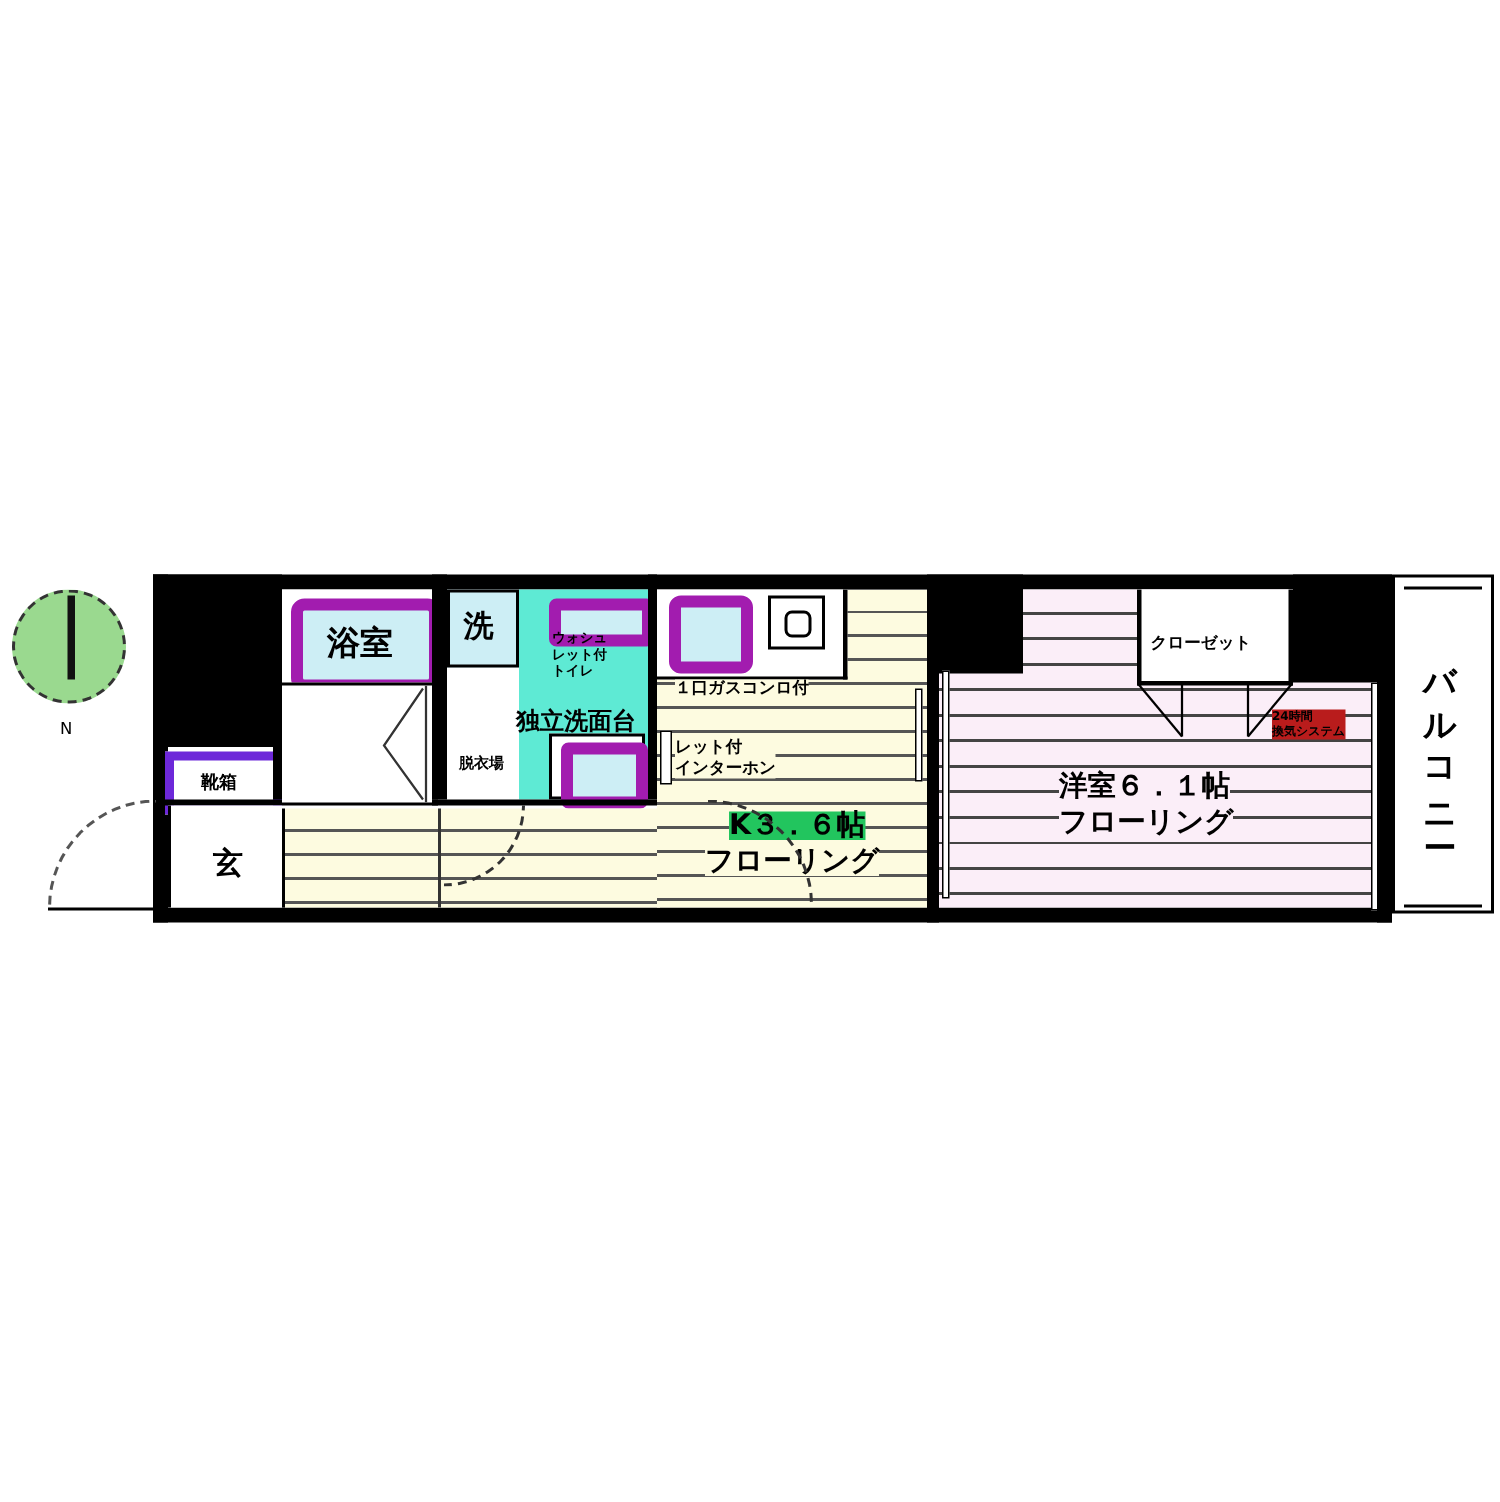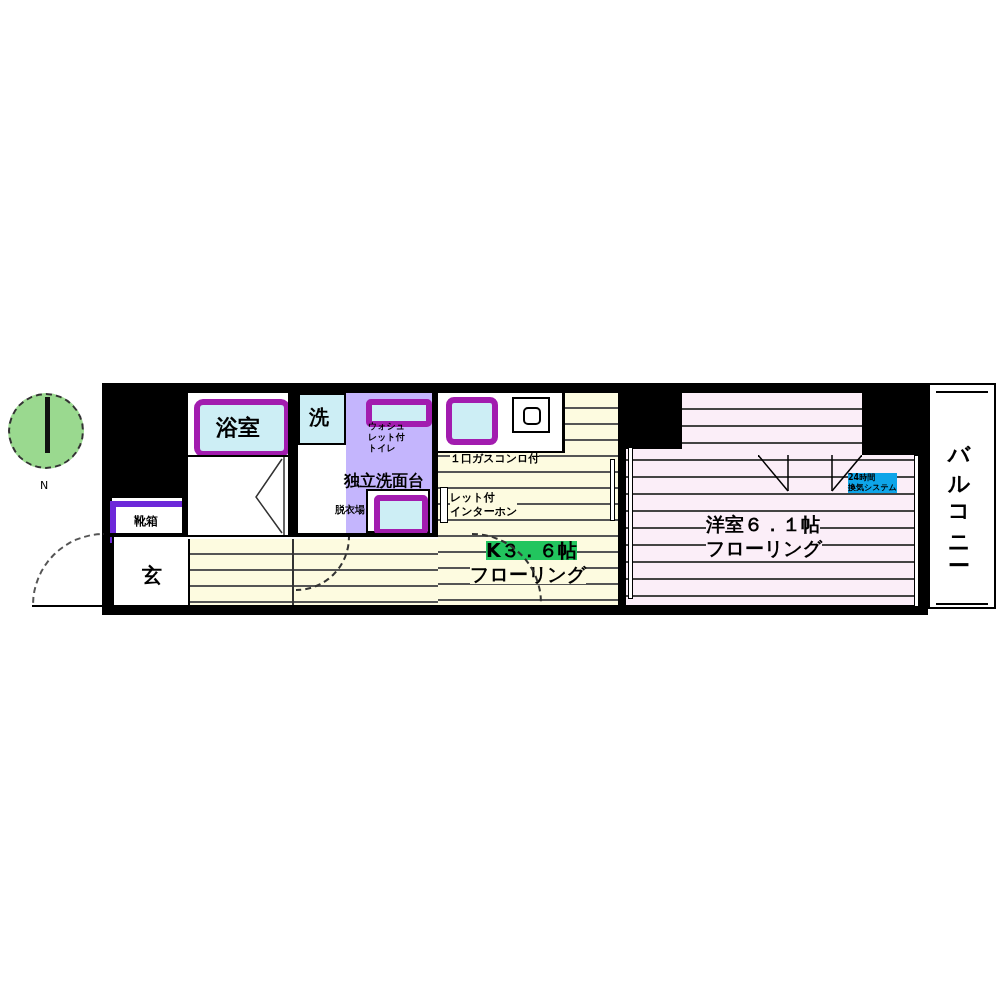--- a/index.html
+++ b/index.html
@@ -2,21 +2,21 @@
 <html><head>
 <meta charset="utf-8">
 <style>
   html,body{margin:0;padding:0;background:#fff;}
   body{width:1000px;height:1001px;position:relative;overflow:hidden;font-family:"DejaVu Sans",sans-serif;color:#000;}
   .abs{position:absolute;}
   .wall{position:absolute;background:#000;}
   .txt{position:absolute;font-weight:bold;white-space:nowrap;line-height:1;}
   .floor-y{background:repeating-linear-gradient(to bottom,#fdfbe0 0px,#fdfbe0 14px,#555 14px,#555 16px);}
   .floor-p{background:repeating-linear-gradient(to bottom,#fbeef8 0px,#fbeef8 15px,#444 15px,#444 17px);}
-  .fixture{position:absolute;background:#cdeef5;border:6px solid #a21caf;border-radius:9px;}
+  .fixture{position:absolute;background:#cdeef5;border:8px solid #a21caf;border-radius:9px;}
   .vert{writing-mode:vertical-rl;text-orientation:upright;letter-spacing:6px;}
   .compass{position:absolute;left:8px;top:393px;width:76px;height:76px;border-radius:50%;background:#9ad98f;border:2px dashed #333;box-sizing:border-box;}
   .needle{position:absolute;left:35px;top:2px;width:5px;height:56px;background:#111;}
 </style>
 </head>
 <body>
 
 <div class="compass">
   <div class="needle"></div>
 </div>
@@ -53,29 +53,29 @@
       <polyline points="36,2 10,40 36,76" fill="none" stroke="#333" stroke-width="1.5"></polyline>
       <line x1="38" y1="0" x2="38" y2="78" stroke="#333" stroke-width="1.5"></line>
     </svg>
   </div>
   <div class="wall" style="left:186px;top:0;width:10px;height:150px;"></div>
 
   <div class="abs" style="left:196px;top:10px;width:48px;height:52px;background:#cdeef5;border:2px solid #000;box-sizing:border-box;">
     <div class="txt" style="left:9px;top:12px;font-size:20px;">洗</div>
   </div>
 
-  <div class="abs" style="left:244px;top:10px;width:86px;height:140px;background:#c4b5fd;">
+  <div class="abs" style="left:244px;top:10px;width:86px;height:140px;background:#5eead4;">
     <div class="fixture" style="left:20px;top:6px;width:54px;height:16px;border-radius:5px;"></div>
     <div class="txt" style="left:22px;top:28px;font-size:9px;line-height:11px;">
       <div>ウォシュ</div>
       <div>レット付</div>
       <div>トイレ</div>
     </div>
     <div class="txt" style="left:-2px;top:80px;font-size:16px;">独立洗面台</div>
-    <div class="txt" style="left:-40px;top:112px;font-size:10px;margin-left:29px;">脱衣場</div>
+    <div class="txt" style="left:-40px;top:112px;font-size:10px;">脱衣場</div>
     <div class="abs" style="left:20px;top:96px;width:64px;height:44px;border:2px solid #000;box-sizing:border-box;background:#fff;">
       <div class="fixture" style="left:6px;top:4px;width:42px;height:28px;border-radius:5px;"></div>
     </div>
   </div>
   <div class="wall" style="left:330px;top:0;width:6px;height:150px;"></div>
   <div class="wall" style="left:186px;top:150px;width:150px;height:4px;"></div>
 
   <div class="abs floor-y" style="left:86px;top:156px;width:250px;height:66px;border-left:2px solid #000;"></div>
   <div class="abs" style="left:190px;top:156px;width:2px;height:66px;background:#333;"></div>
   <div class="abs" style="left:140px;top:100px;width:104px;height:104px;border:2px dashed #333;border-radius:50%;clip-path:inset(50% 0 0 50%);"></div>
@@ -96,27 +96,30 @@
   <div class="txt" style="left:384px;top:158px;font-size:19px;background:#22c55e;">K３．６帖</div>
   <div class="txt" style="left:368px;top:182px;font-size:19px;background:#fdfbe0;">フローリング</div>
   <div class="abs" style="left:300px;top:150px;width:136px;height:136px;border:2px dashed #333;border-radius:50%;clip-path:inset(0 0 50% 50%);"></div>
   <div class="abs" style="left:508px;top:76px;width:3px;height:60px;background:#fff;border:1px solid #000;"></div>
 
   <div class="wall" style="left:516px;top:0;width:8px;height:232px;"></div>
 
   <div class="abs floor-y floor-p" style="left:524px;top:10px;width:292px;height:212px;"></div>
   <div class="wall" style="left:524px;top:0;width:56px;height:66px;"></div>
   <div class="wall" style="left:760px;top:0;width:56px;height:72px;"></div>
+  <div class="abs" style="left:656px;top:10px;width:104px;height:64px;background:#fff;border:3px solid #000;border-top:none;box-sizing:border-box;">
+    <div class="txt" style="left:6px;top:30px;font-size:11px;">クローゼット</div>
+  </div>
   <svg class="abs" style="left:656px;top:72px;" width="104" height="40">
     <line x1="0" y1="0" x2="30" y2="36" stroke="#000" stroke-width="1.5"></line>
     <line x1="30" y1="0" x2="30" y2="36" stroke="#000" stroke-width="1.5"></line>
     <line x1="74" y1="0" x2="74" y2="36" stroke="#000" stroke-width="1.5"></line>
     <line x1="104" y1="0" x2="74" y2="36" stroke="#000" stroke-width="1.5"></line>
   </svg>
-  <div class="txt" style="left:746px;top:90px;font-size:8px;line-height:10px;background:#0ea5e9;">
+  <div class="txt" style="left:746px;top:90px;font-size:8px;line-height:10px;background:#b91c1c;">
     <div>24時間</div>
     <div>換気システム</div>
   </div>
   <div class="txt" style="left:604px;top:132px;font-size:19px;background:#fbeef8;">洋室６．１帖</div>
   <div class="txt" style="left:604px;top:156px;font-size:19px;background:#fbeef8;">フローリング</div>
   <div class="abs" style="left:526px;top:64px;width:3px;height:150px;background:#fff;border:1px solid #000;"></div>
   <div class="abs" style="left:812px;top:72px;width:3px;height:150px;background:#fff;border:1px solid #000;"></div>
 
   <div class="wall" style="left:816px;top:0;width:10px;height:232px;"></div>
 

